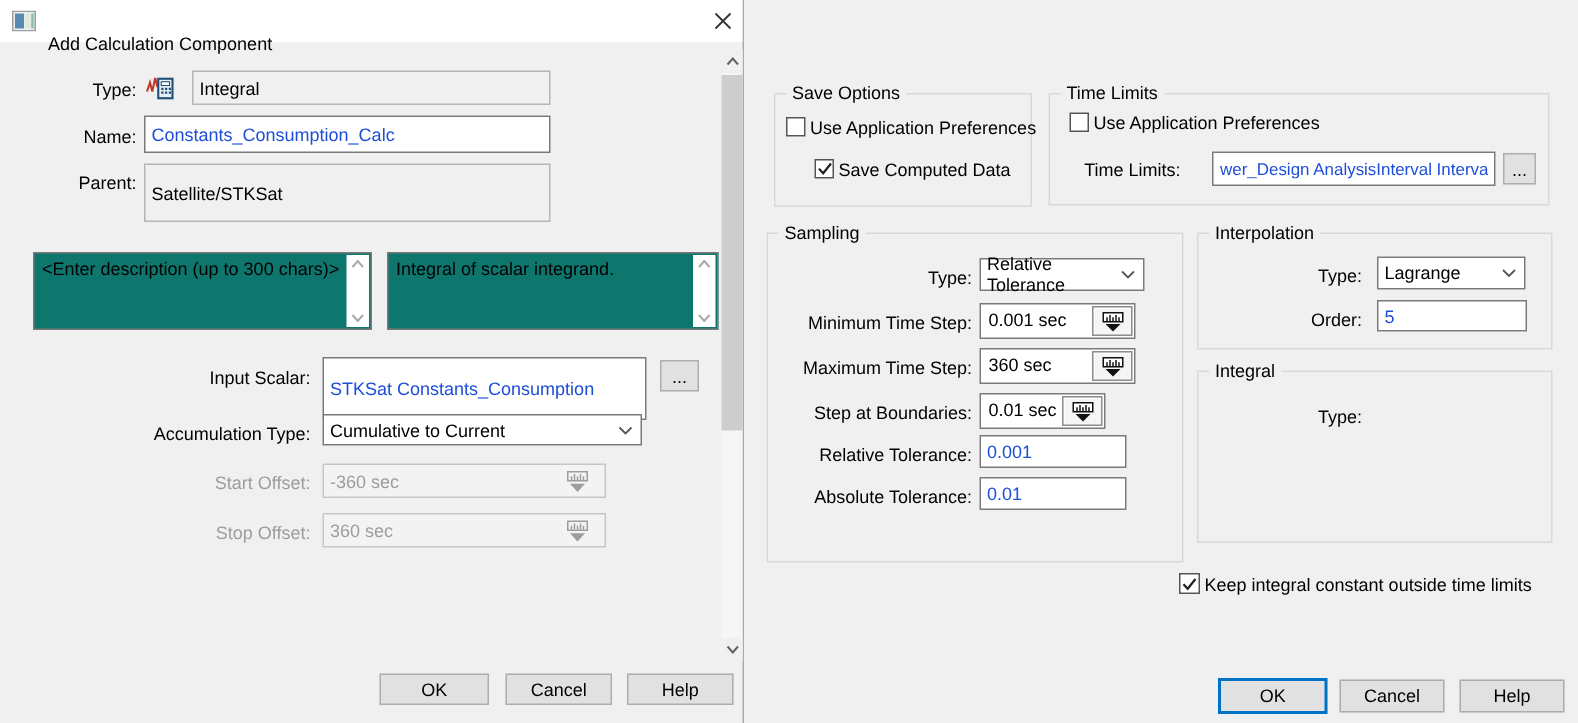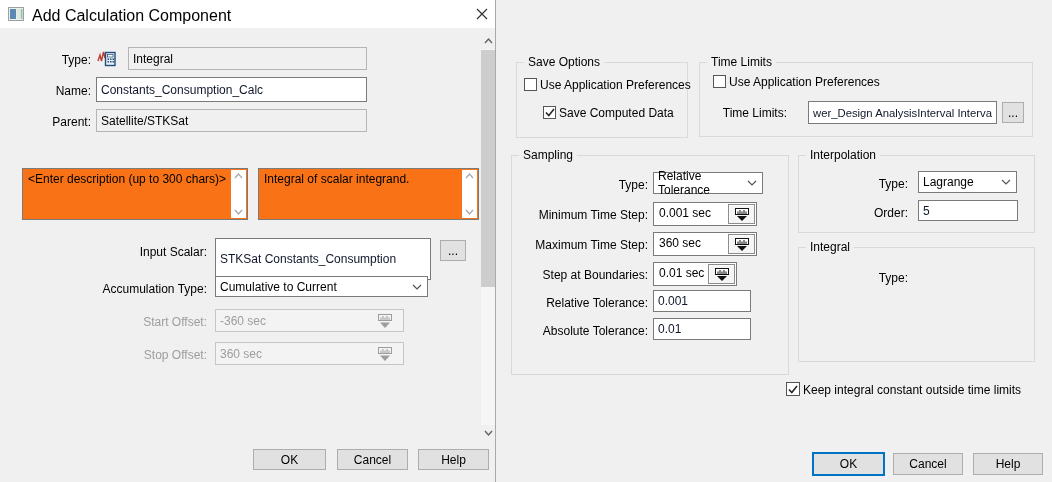--- a/index.html
+++ b/index.html
@@ -5,35 +5,35 @@
   * { box-sizing: border-box; margin: 0; padding: 0; }
   html,body { width:1052px; height:482px; }
   body { font-family: "Liberation Sans", sans-serif; font-size: 12px; color:#000; background:#fff; }
   #screen { position:relative; width:1052px; height:482px; overflow:hidden; }
 
   .dialog { position:absolute; top:0; height:482px; background:#f0f0f0; }
   #left-dialog  { left:0; width:496px; border-right:1px solid #a9a9a9; }
   #right-dialog { left:496px; width:556px; }
 
   .titlebar { position:absolute; left:0; top:0; right:0; height:28px; background:#ffffff; }
-  .titlebar .title { position:absolute; top:7px; font-size:16px; color:#000; white-space:nowrap; }
+  .titlebar .title { position:absolute; top:22px; font-size:12px; color:#000; white-space:nowrap; }
   .close-x { position:absolute; top:3px; width:24px; height:22px; display:flex; align-items:center; justify-content:center; color:#333; cursor:default; }
 
   .lbl { position:absolute; white-space:nowrap; line-height:15px; }
   .lbl.dis { color:#9d9d9d; }
 
   input.field, .rofield, .disfield {
     position:absolute; font-family:"Liberation Sans",sans-serif; font-size:12px;
     padding:1px 4px; outline:none;
   }
-  input.field { background:#fff; border:1px solid #7a7a7a; color:#0f172a; }
+  input.field { background:#fff; border:1px solid #7a7a7a; color:#1d4ed8; }
   .rofield { background:#f0f0f0; border:1px solid #b5b5b5; color:#000; display:flex; align-items:center; }
   .disfield { background:#f3f3f3; border:1px solid #c6c6c6; color:#9d9d9d; display:flex; align-items:center; }
 
-  .textarea { position:absolute; background:#f97316; border:1px solid #7a7a7a; padding:3px 18px 3px 5px; line-height:14px; overflow:hidden; }
+  .textarea { position:absolute; background:#0f766e; border:1px solid #7a7a7a; padding:3px 18px 3px 5px; line-height:14px; overflow:hidden; }
   .ta-scroll { position:absolute; right:1px; top:1px; bottom:1px; width:15px; background:#fff; }
   .ta-scroll svg { position:absolute; left:3px; }
   .ta-scroll .up { top:3px; } .ta-scroll .down { bottom:3px; }
 
   .combo { position:absolute; background:#fff; border:1px solid #7a7a7a; display:flex; align-items:center; padding:0 20px 0 4px; }
   .combo .chev { position:absolute; right:5px; top:50%; margin-top:-3px; }
 
   .btn { position:absolute; background:#e1e1e1; border:1px solid #adadad; display:flex; align-items:center; justify-content:center; font-size:12px; cursor:default; }
   .btn.default { border:2px solid #0072c6; }
 
@@ -91,21 +91,21 @@
       </g>
     </svg>
     <div class="rofield" style="left:128px; top:47px; width:239px; height:23px">
       <span>Integral</span>
     </div>
 
     <span class="lbl" style="right:404px; top:84px">Name:</span>
     <input class="field" style="left: 96px; top: 77px; width: 271px; height: 25px;" value="Constants_Consumption_Calc">
 
     <span class="lbl" style="right:404px; top:115px">Parent:</span>
-    <div class="rofield" style="left:96px; top:109px; width:271px; height:23px">
+    <div class="rofield" style="left:96px; top:109px; width:271px; height:39px">
       <span>Satellite/STKSat</span>
     </div>
 
     <div class="textarea" style="left:22px; top:168px; width:226px; height:52px">
       <span>&lt;Enter description (up to 300 chars)&gt;</span>
       <span class="ta-scroll">
         <svg class="up" width="9" height="6" viewBox="0 0 9 6">
             <path d="M1 5 L4.5 1 L8 5" fill="none" stroke="#a9a9a9" stroke-width="1.3"></path>
           </svg>
         <svg class="down" width="9" height="6" viewBox="0 0 9 6">

